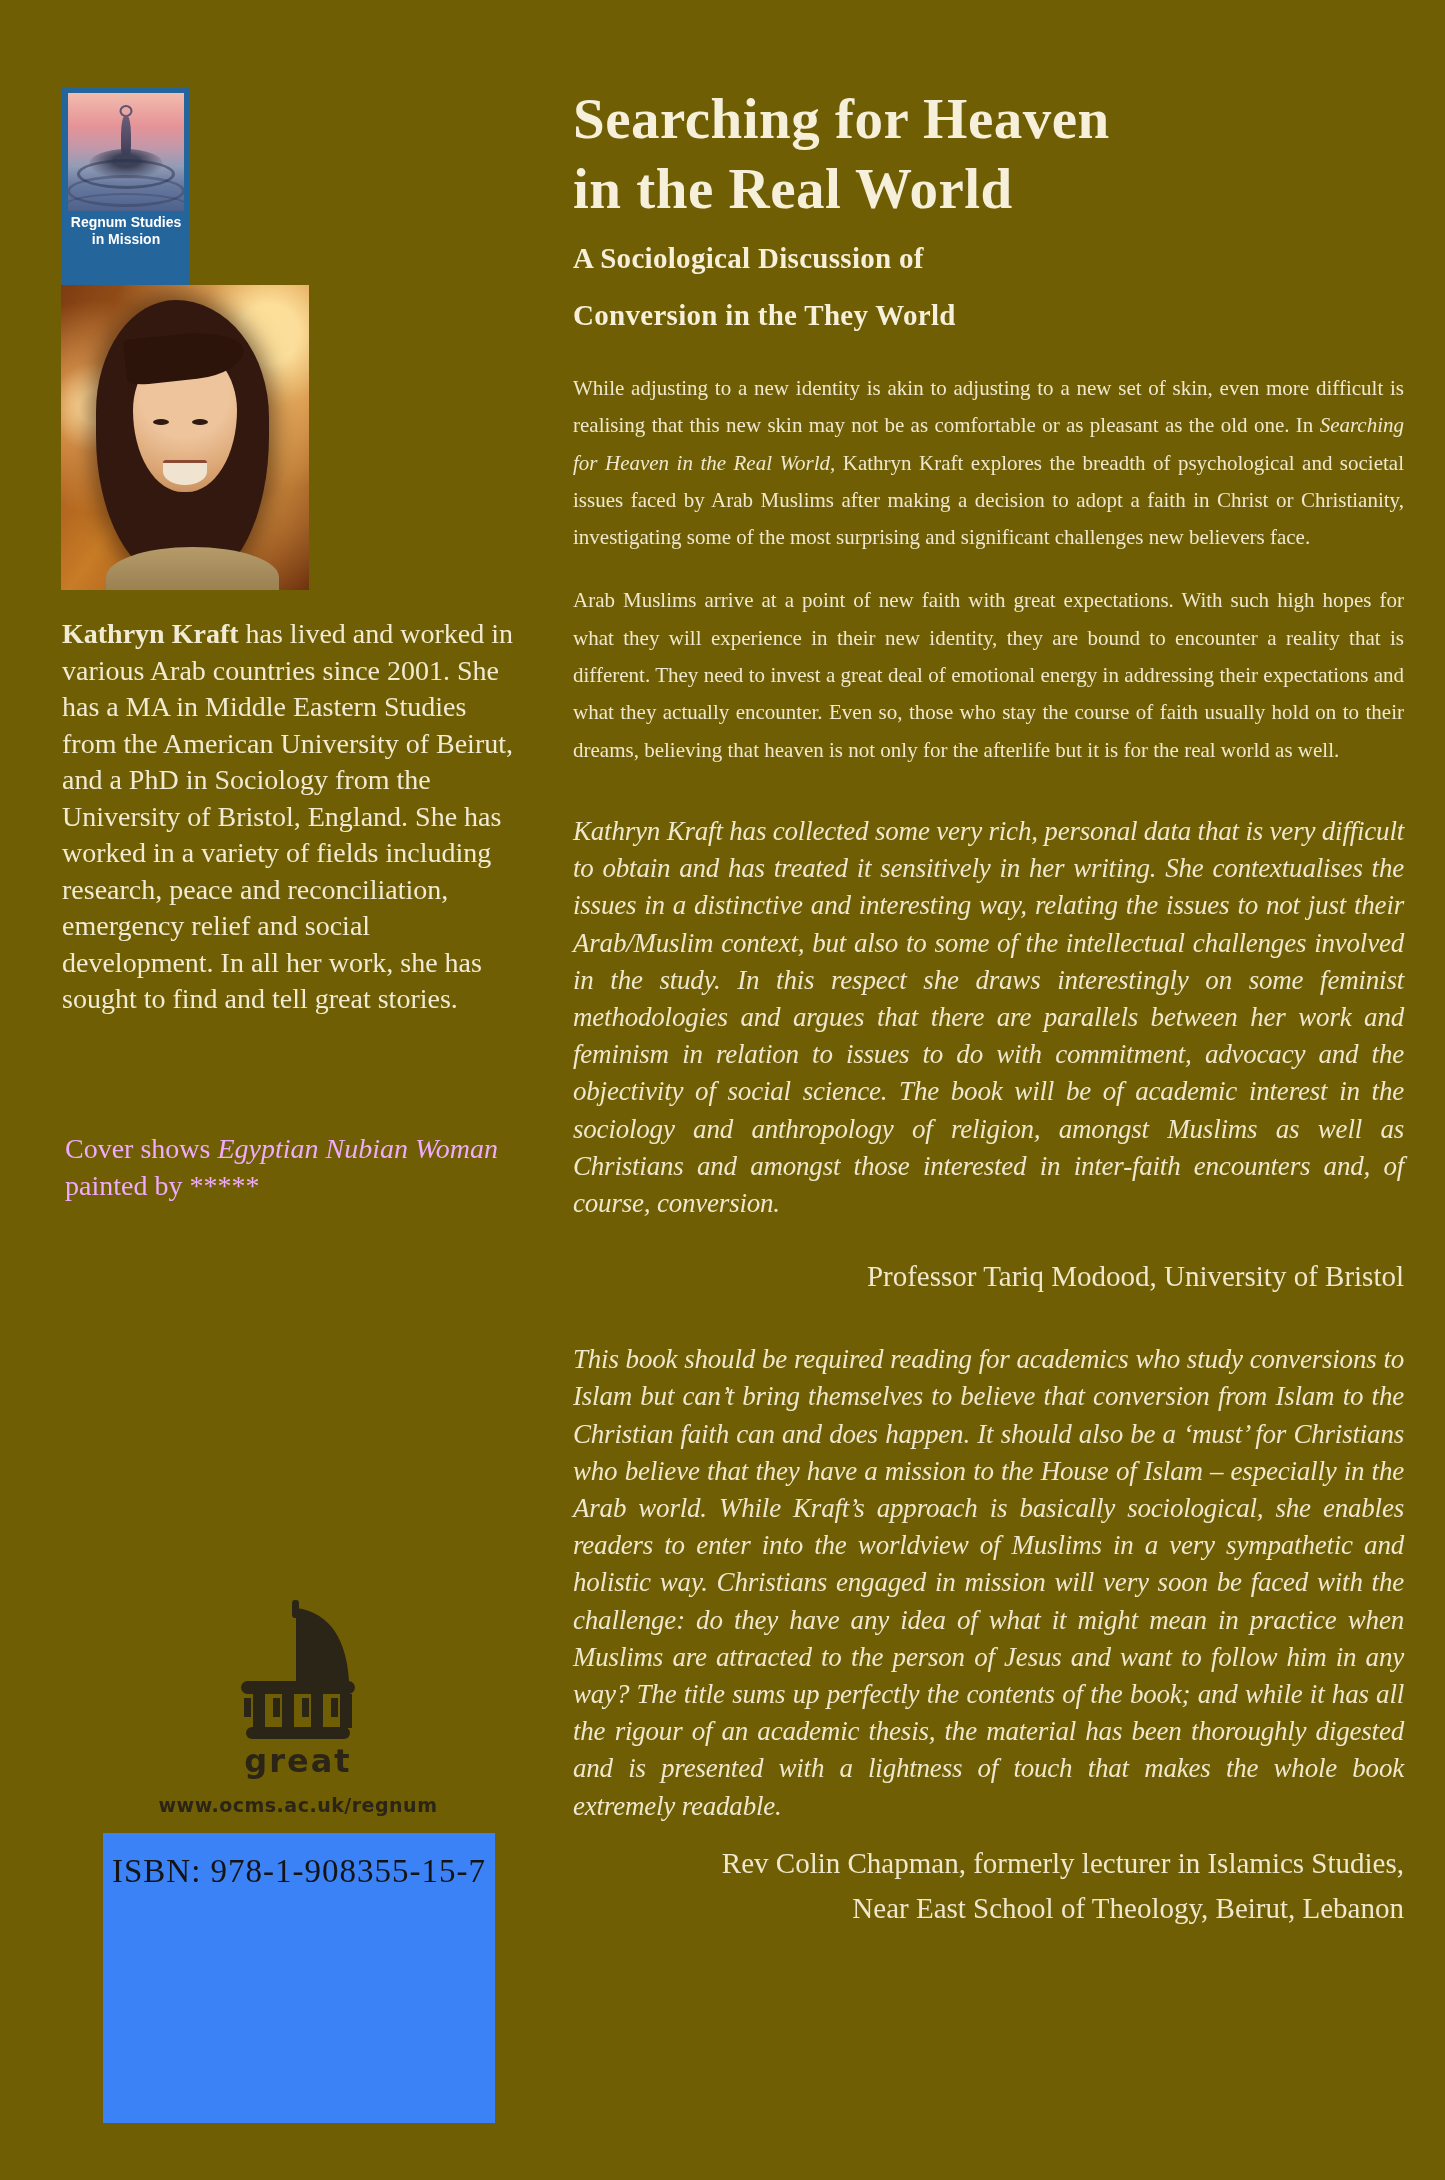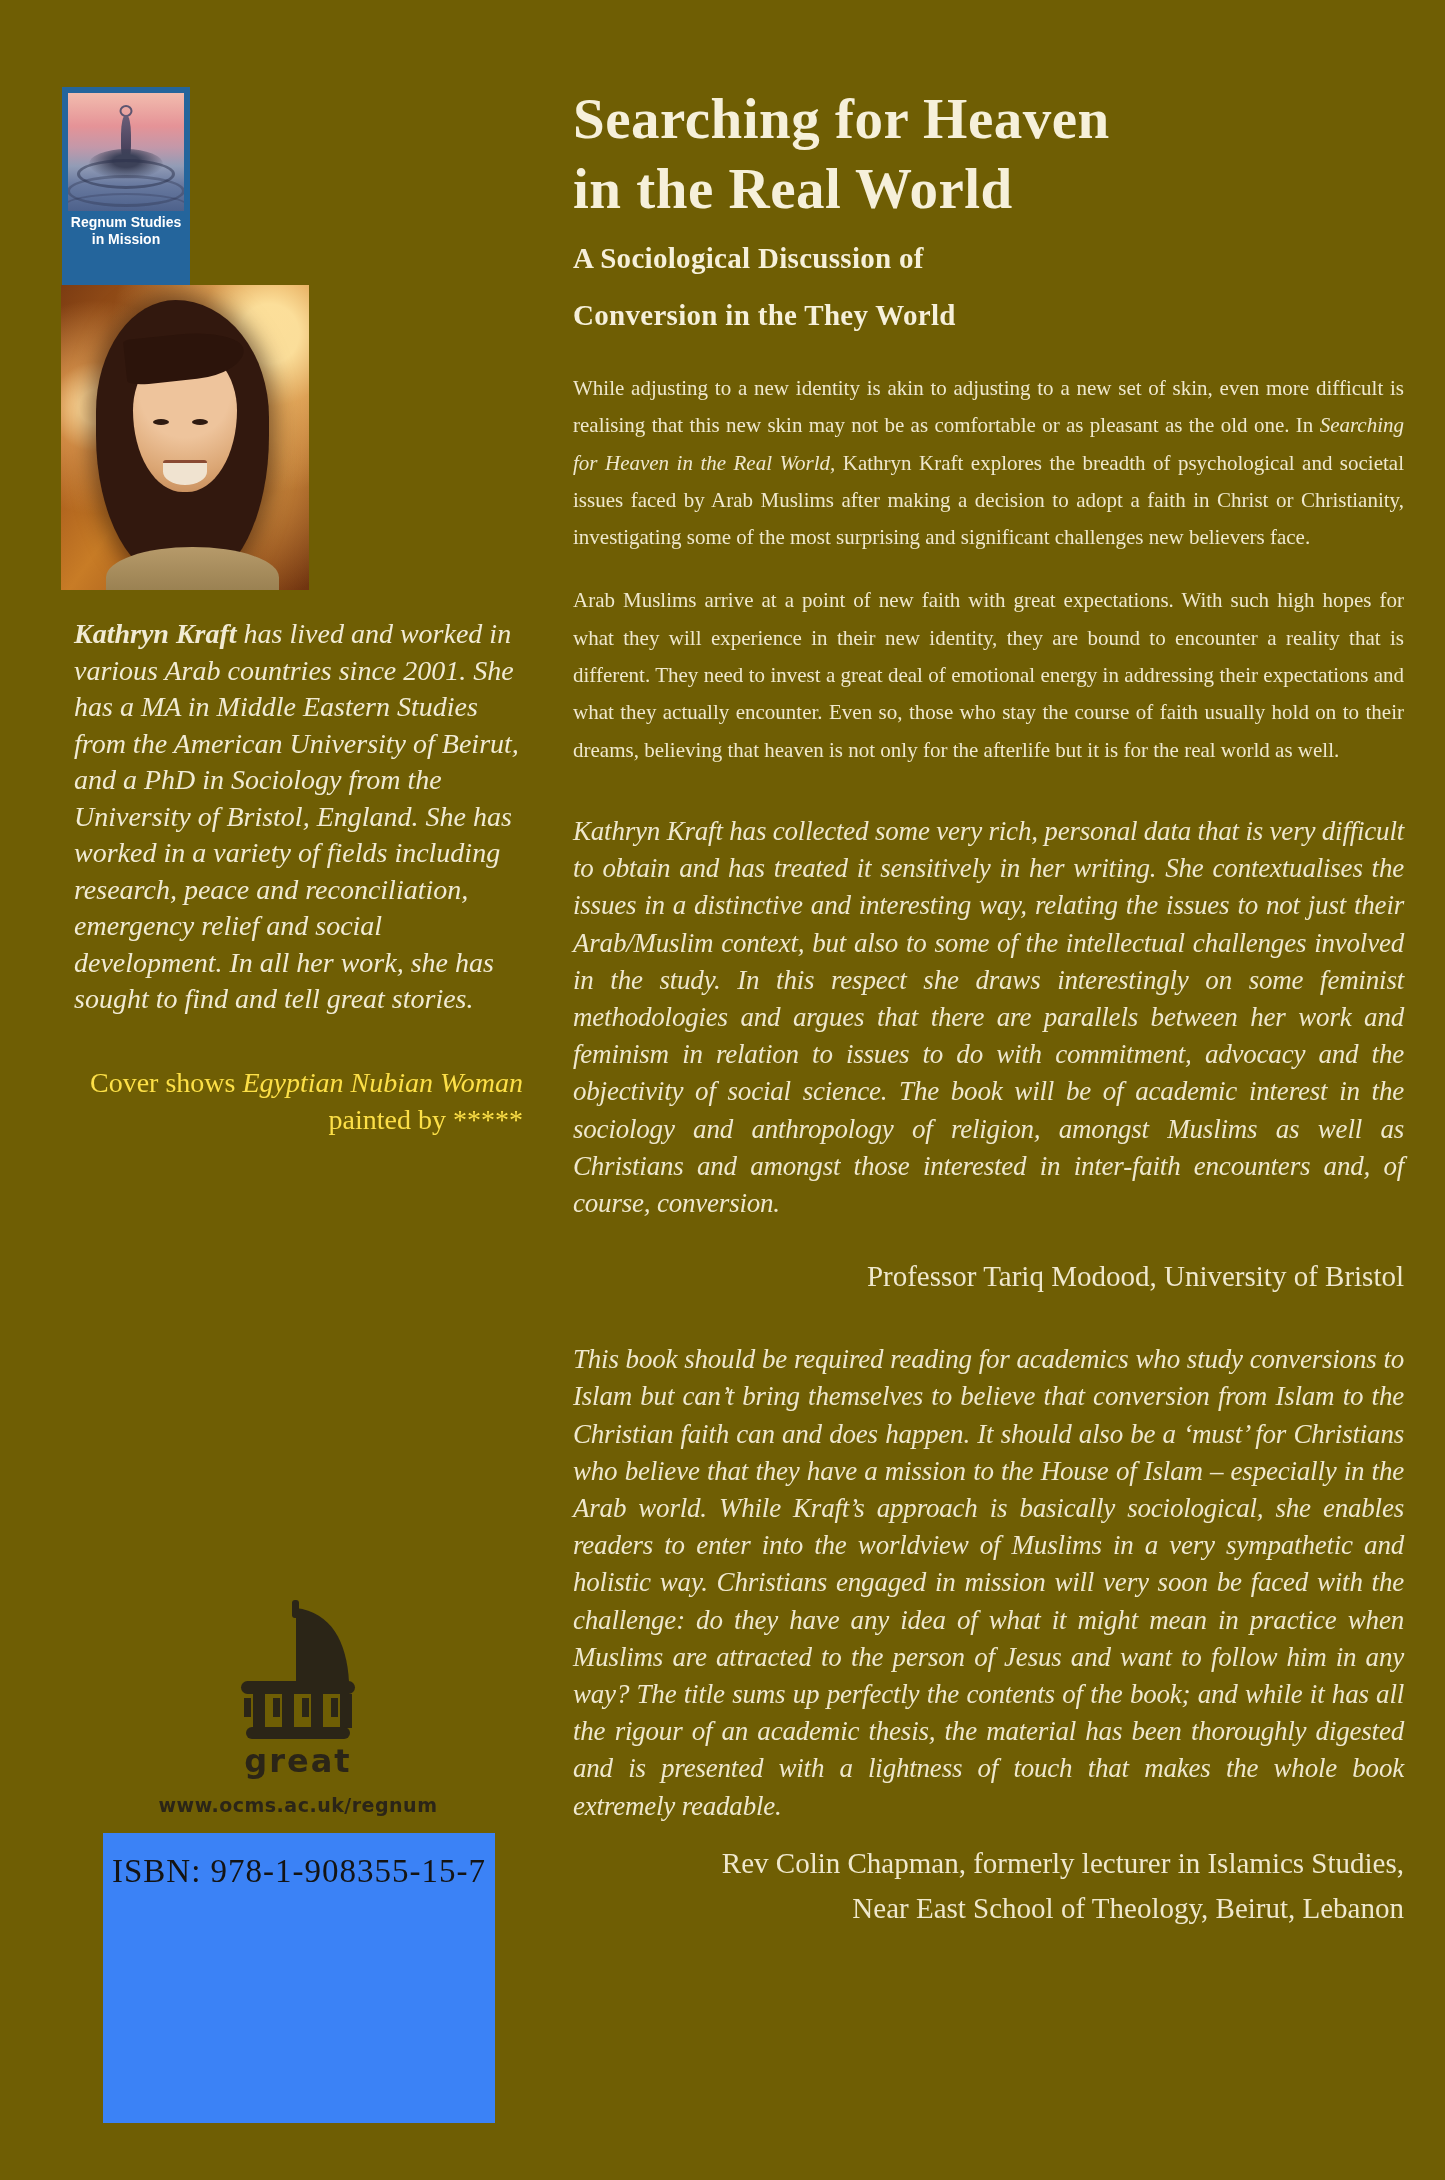--- a/index.html
+++ b/index.html
@@ -50,26 +50,26 @@
     border-radius:10% 90% 70% 30% / 10% 80% 90% 20%;transform:rotate(-6deg);}
   .eye{position:absolute;width:16px;height:6px;background:#2e1a10;border-radius:50%;top:44%;}
   .eye.l{left:37%;}.eye.r{left:53%;}
   .smile{position:absolute;left:41%;top:57.5%;width:18%;height:7%;
     background:#f0e3d0;border-radius:12% 12% 90% 90% / 20% 20% 100% 100%;
     border-top:3px solid #8a4a32;}
   .shoulder{position:absolute;left:18%;top:86%;width:70%;height:20%;
     background:linear-gradient(180deg,#b69a6a,#8f7748);border-radius:50% 50% 0 0;}
   
   .bio{
-    position:absolute;left:74px;top:616px;width:458px;
-    color:#f1ebd3;font-size:28px;line-height:36.5px;font-style:italic;
+    position:absolute;left:62px;top:616px;width:458px;
+    color:#f1ebd3;font-size:28px;line-height:36.5px;
   }
   .cover-credit{
-    position:absolute;left:65px;top:1064px;width:458px;
-    color:#fde047;font-size:28px;line-height:37px;text-align:right;
+    position:absolute;left:65px;top:1130px;width:458px;
+    color:#f0abfc;font-size:28px;line-height:37px;
   }
   
   .publisher{position:absolute;left:100px;top:1598px;width:396px;text-align:center;}
   .publisher svg{display:block;margin:0 auto;}
   .publisher-name{
     font-family:"DejaVu Sans",sans-serif;font-weight:bold;font-size:32px;
     color:#2b2517;letter-spacing:2px;margin-top:2px;
   }
   .publisher-url{
     font-family:"DejaVu Sans",sans-serif;font-weight:bold;font-size:19px;

